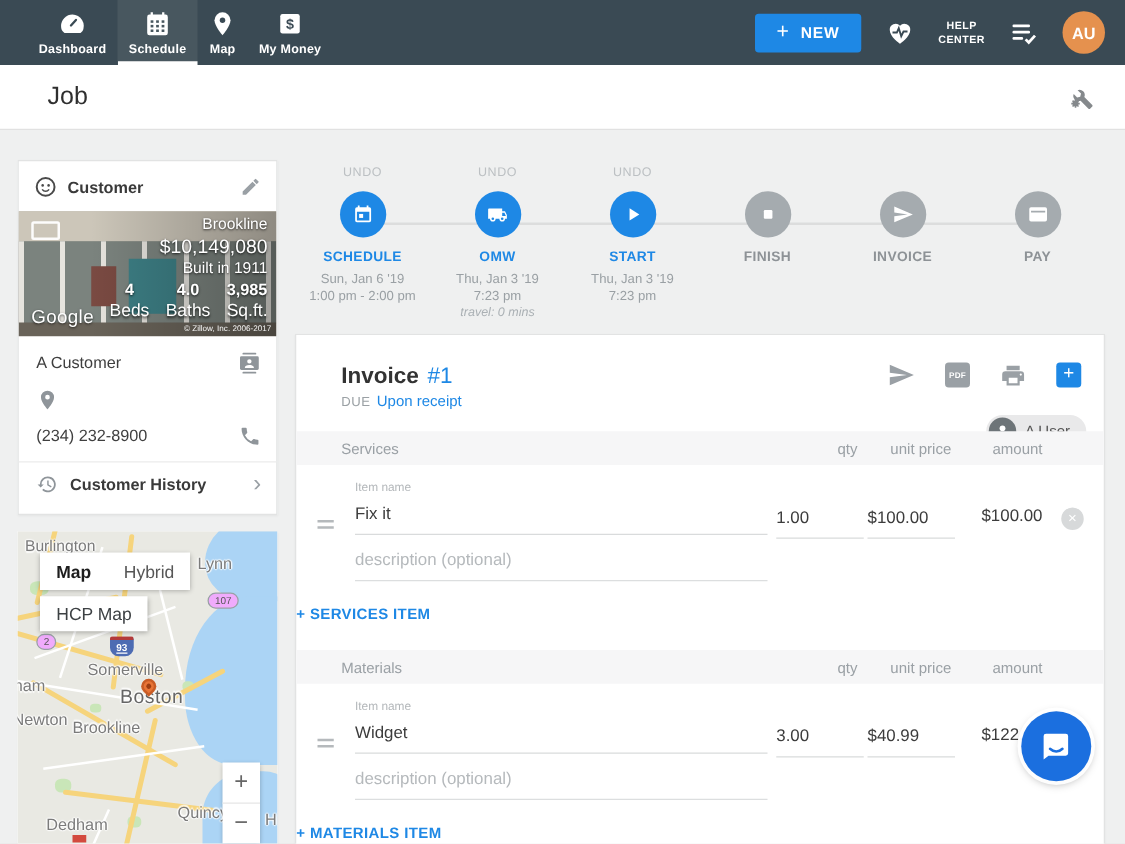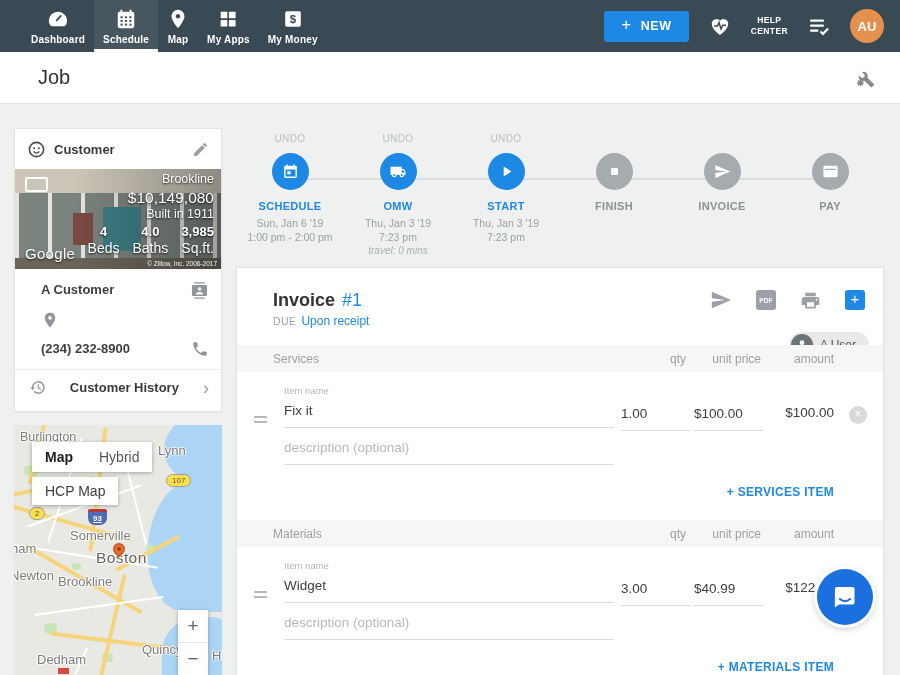--- a/index.html
+++ b/index.html
@@ -42,39 +42,39 @@
   .ph-overlay { position:absolute; top:3px; right:7px; text-align:right; color:#fff; text-shadow:0 1px 2px rgba(0,0,0,.8); line-height:1.25; }
   .zest-label { font-size:12.5px; }
   .zest-value { font-size:15.5px; font-weight:normal; }
   .zest-built { font-size:12.5px; }
   .zest-stats { display:flex; justify-content:flex-end; gap:13px; margin-top:1px; }
   .zs-col { text-align:center; }
   .zs-val { font-size:13px; font-weight:bold; }
   .zs-lab { font-size:14px; }
   .g-brand { position:absolute; left:10px; bottom:7px; color:#fff; font-size:15px; letter-spacing:.3px; text-shadow:0 1px 2px rgba(0,0,0,.7); }
   .g-copy { position:absolute; right:4px; bottom:2px; color:#fff; font-size:6.5px; opacity:.95; }
-  .cust-info { padding:12px 12px 0 26px;font-weight:bold; }
+  .cust-info { padding:12px 12px 0 14px; }
   .info-row { display:flex; align-items:flex-start; margin-bottom:11px; }
   .info-text { flex:1; font-size:12.5px; color:#3f3f3f; line-height:1.4; }
   .cust-divider { border-top:1px solid #ececec; margin:1px 0 0; }
   .hist-row { display:flex; align-items:center; gap:10px; padding:9px 12px 9px 14px; cursor:pointer; }
-  .hist-label { flex:1; font-size:13px; font-weight:bold; color:#3a3a3a;text-align:center; }
+  .hist-label { flex:1; font-size:13px; font-weight:bold; color:#3a3a3a; }
   .chev { font-size:19px; color:#9aa0a5; line-height:14px; }
 
   
   #map-card { left:14px; top:425px; width:208px; height:250px; overflow:hidden; padding:0; border:none; }
   .map-surface { position:absolute; inset:0; background:#e9e9e3; overflow:hidden; }
   .water { position:absolute; background:#abd4f5; }
   .park { position:absolute; background:#c9e6b8; border-radius:40%; }
   .road { position:absolute; background:#f6d47c; border-radius:2px; }
   .wroad { position:absolute; background:#ffffff; }
   .mlabel { position:absolute; color:#7b7b7b; font-size:12.5px; z-index:3; white-space:nowrap;
     text-shadow:1px 0 1px #fff,-1px 0 1px #fff,0 1px 1px #fff,0 -1px 1px #fff; }
   .mlabel.big { font-size:15.5px; color:#656565; letter-spacing:.4px; }
-  .shield-oval { position:absolute; background:#fde047; border:1px solid #9aa0a6; border-radius:8px; font-size:8px; color:#555; padding:1px 5px; z-index:2; }
+  .shield-oval { position:absolute; background:#f0abfc; border:1px solid #9aa0a6; border-radius:8px; font-size:8px; color:#555; padding:1px 5px; z-index:2; }
   .shield-93 { position:absolute; width:19px; height:16px; background:#4d6cb3; border-radius:2px 2px 7px 7px; color:#fff; font-size:8px; font-weight:bold; text-align:center; line-height:13px; border-top:3px solid #b33a3a; z-index:2; }
   .map-pin { position:absolute; z-index:4; width:12px; height:12px; background:#e87436; border-radius:50% 50% 50% 0; transform:rotate(-45deg); box-shadow:inset 0 0 0 2px rgba(140,50,10,.35); }
   .map-pin::after { content:""; position:absolute; left:4px; top:4px; width:4px; height:4px; background:#9c3d12; border-radius:50%; }
   .red-marker { position:absolute; left:44px; top:243px; width:11px; height:6px; background:#d34a3e; z-index:2; }
   .map-type { position:absolute; left:18px; top:17px; background:#fff; box-shadow:0 1px 4px rgba(0,0,0,.3); display:flex; z-index:6; }
   .map-type-seg { padding:7px 13px; font-size:14px; color:#565656; cursor:pointer; }
   .map-type-seg.sel { font-weight:bold; color:#1d1d1d; }
   .hcp-map-btn { position:absolute; left:18px; top:52px; background:#fff; box-shadow:0 1px 4px rgba(0,0,0,.3); padding:6px 13px; font-size:14px; color:#3c4043; z-index:6; cursor:pointer; }
   .zoom-ctl { position:absolute; right:14px; top:185px; width:30px; background:#fff; box-shadow:0 1px 4px rgba(0,0,0,.3); z-index:6; text-align:center; }
   .zoom-btn { height:32px; line-height:32px; font-size:19px; color:#666; cursor:pointer; }
@@ -121,21 +121,21 @@
   .drag-handle { position:absolute; left:17px; top:44px; width:13px; cursor:grab; }
   .drag-handle i { display:block; height:2px; background:#b5b9bc; margin-bottom:3px; }
   .item-label { font-size:9.5px; color:#b3b7ba; margin-bottom:7px; }
   .field { border-bottom:1px solid #d9dbdc; font-size:13.5px; color:#3c3c3c; padding-bottom:9px; }
   .name-field { width:330px; }
   .num-field { position:absolute; width:70px; }
   .qty-field { left:384px; } .unit-field { left:457px; }
   .amount-val { position:absolute; right:49px; font-size:13.5px; color:#3c3c3c; }
   .remove-x { position:absolute; left:612px; width:18px; height:18px; border-radius:50%; background:#d7d9da; color:#fff; font-size:12px; line-height:17px; text-align:center; cursor:pointer; }
   .desc-field { width:330px; margin-top:12px; border-bottom:1px solid #dcdedf; font-size:13.5px; color:#b5b9bc; padding-bottom:9px; cursor:text; }
-  .add-row { text-align:right; padding:17px 49px 13px 0; }
+  .add-row { padding:17px 49px 13px 0; }
   .add-link { font-size:12px; font-weight:bold; color:#1e88e5; letter-spacing:.3px; cursor:pointer; }
 
   
   .chat-fab { position:absolute; left:817px; top:569px; width:56px; height:56px; border-radius:50%; background:#1b6fdf; box-shadow:0 0 0 3px rgba(255,255,255,.95), 0 2px 8px rgba(0,0,0,.35); z-index:50; display:flex; align-items:center; justify-content:center; cursor:pointer; }
 
   svg { display:block; }
 </style>
 </head>
 <body>
 
@@ -171,33 +171,20 @@
       <span class="nav-label">Schedule</span>
     </div>
     <div class="nav-item">
       <span>
         <svg width="22" height="22" viewBox="0 0 24 24">
             <path fill="#fff" d="M12 2a7 7 0 0 0-7 7c0 5.2 7 13 7 13s7-7.8 7-13a7 7 0 0 0-7-7z"></path>
             <circle cx="12" cy="9" r="2.4" fill="#3a4a54"></circle>
           </svg>
       </span>
       <span class="nav-label">Map</span>
-    </div>
-    <div class="nav-item">
-      <span>
-        <svg width="22" height="22" viewBox="0 0 24 24">
-            <g fill="#fff">
-              <rect x="4" y="4" width="7.3" height="7.3" rx="1"></rect>
-              <rect x="13" y="4" width="7.3" height="7.3" rx="1"></rect>
-              <rect x="4" y="13" width="7.3" height="7.3" rx="1"></rect>
-              <rect x="13" y="13" width="7.3" height="7.3" rx="1"></rect>
-            </g>
-          </svg>
-      </span>
-      <span class="nav-label">My Apps</span>
     </div>
     <div class="nav-item">
       <span>
         <svg width="22" height="22" viewBox="0 0 24 24">
             <rect x="3.5" y="3.5" width="17" height="17" rx="2" fill="#fff"></rect>
             <text x="12" y="16.6" text-anchor="middle" font-size="12.5" font-weight="bold" fill="#3a4a54" font-family="Liberation Sans, sans-serif">$</text>
           </svg>
       </span>
       <span class="nav-label">My Money</span>
     </div>

